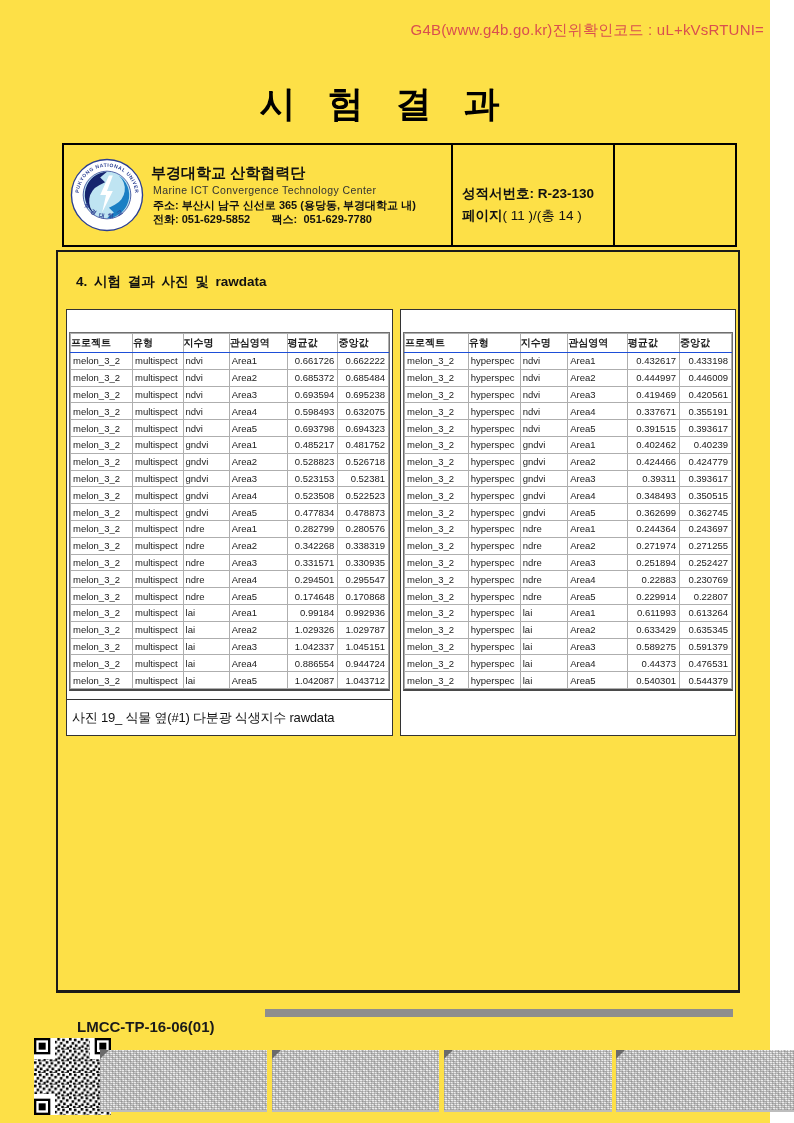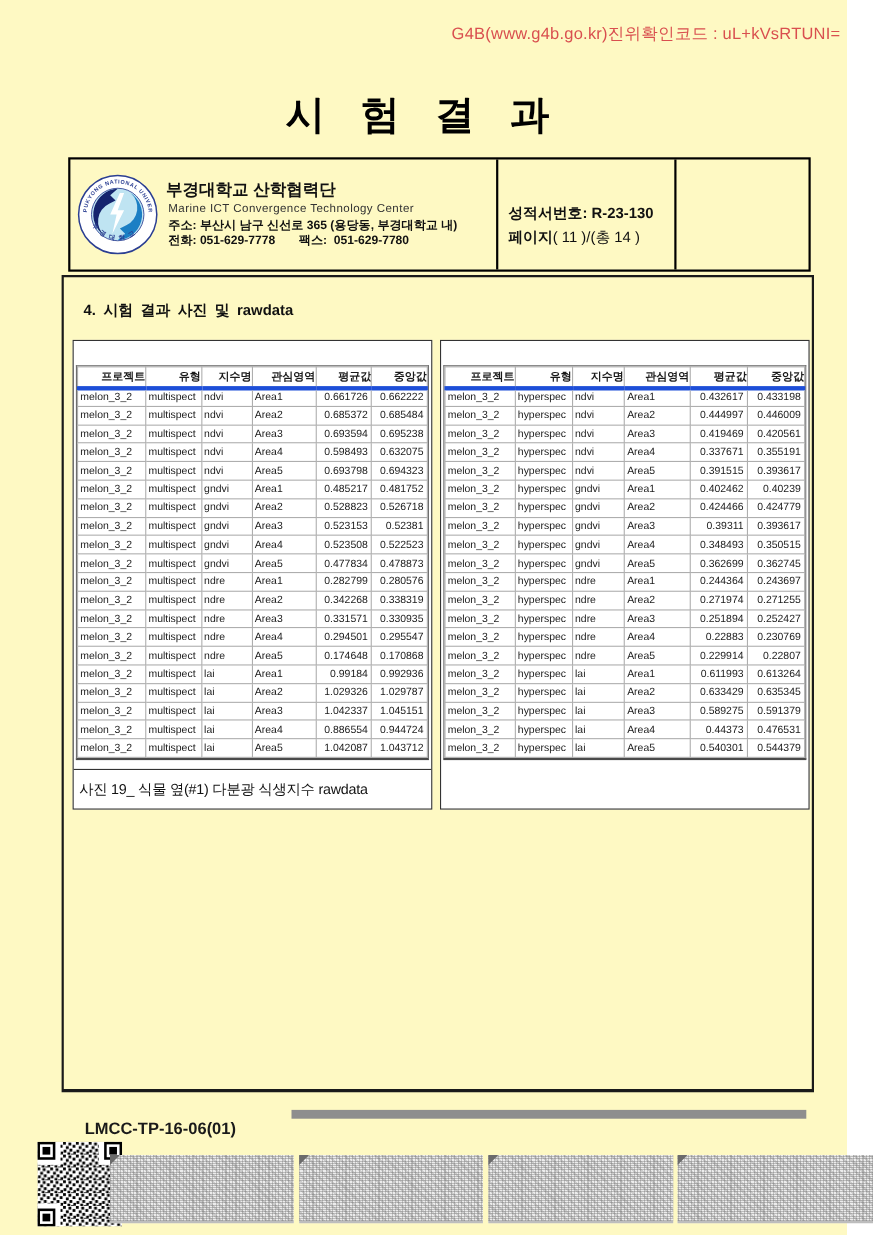--- a/index.html
+++ b/index.html
@@ -1,18 +1,18 @@
 <!DOCTYPE html>
 <html><head>
 <meta charset="utf-8">
 <style>
   * { margin:0; padding:0; box-sizing:border-box; }
   html,body { width:794px; height:1123px; background:#ffffff;
     font-family:"Liberation Sans", sans-serif; color:#111; overflow:hidden; }
-  .page { position:relative; width:770px; height:1123px; background:#fef9c3; }
+  .page { position:relative; width:770px; height:1123px; background:#fde047; }
 
   
   .top-notice { position:absolute; top:21px; right:6px; font-size:15px;
     color:#d94f4f; letter-spacing:.2px; }
 
   
   .doc-title { position:absolute; top:80px; left:0; width:100%;
     text-align:center; font-size:36px; font-weight:bold; letter-spacing:11px;
     color:#000; }
 
@@ -43,22 +43,22 @@
 
   .panel { position:absolute; top:57px; height:427px; border:1px solid #333;
     display:flex; flex-direction:column; background:#fff; }
   .panel.left  { left:8px;   width:327px; }
   .panel.right { left:342px; width:336px; }
 
   .excel { margin:22px 2px 0 2px; border:1px solid #6f6f6f; border-bottom:2px solid #4a4a4a; }
   .excel table { border-collapse:collapse; width:100%; table-layout:fixed; }
   .excel th, .excel td { border:1px solid #aeaeae; overflow:hidden;
     white-space:nowrap; color:#1a1a1a; }
-  .excel th { font-size:10px; font-weight:bold; text-align:right; height:19px;
-    border-bottom:4px solid #1d4ed8; }
+  .excel th { font-size:10px; font-weight:bold; text-align:left; height:19px;
+    border-bottom:1px solid #1d4ed8; }
   .excel td { font-size:9.5px; height:16.8px; padding:0 2px; }
   .excel col.c0 { width:19.5%; } .excel col.c1 { width:15.9%; }
   .excel col.c2 { width:14.5%; } .excel col.c3 { width:18.2%; }
   .excel col.c4 { width:16.0%; } .excel col.c5 { width:15.9%; }
   .excel td.col0, .excel td.col1, .excel td.col2, .excel td.col3 { text-align:left; }
   .excel td.col0 { padding-right:0;margin-left:48px; }
   .excel td.col4, .excel td.col5 { text-align:right; padding-right:3px; }
 
   .caption-row { margin-top:auto; border-top:1px solid #333; height:36px;
     display:flex; align-items:center; padding-left:5px; font-size:13px;
@@ -110,21 +110,21 @@
         <path fill="#1b7fc4" d="M38 62 a24 24 0 0 0 12 -44 a18 18 0 0 1 -4 30 l-6 3 l5 5 z"></path>
         <path fill="#ffffff" d="M40 18 l-9 20 h6 l-4 18 l11 -22 h-6 l6 -16 z"></path>
         <text font-size="6" fill="#2b3f92" letter-spacing="1.2" font-weight="bold">
           <textPath href="#arcBot" startOffset="6">부 경 대 학 교</textPath>
         </text>
       </svg>
       <div class="org-block">
         <div class="org-line1">부경대학교 산학협력단</div>
         <div class="org-en">Marine ICT Convergence Technology Center</div>
         <div class="org-addr">주소: 부산시 남구 신선로 365 (용당동, 부경대학교 내)</div>
-        <div class="org-phone">전화: 051-629-7778       팩스:  051-629-7780</div>
+        <div class="org-phone">전화: 051-629-5852       팩스:  051-629-7780</div>
       </div>
     </div>
     <div class="header-mid">
       <div class="report-line">성적서번호: R-23-130</div>
       <div class="page-line">
         <span class="lbl">페이지</span><span>( 11 )/(총 14 )</span>
       </div>
     </div>
     <div class="header-right"></div>
   </div>

